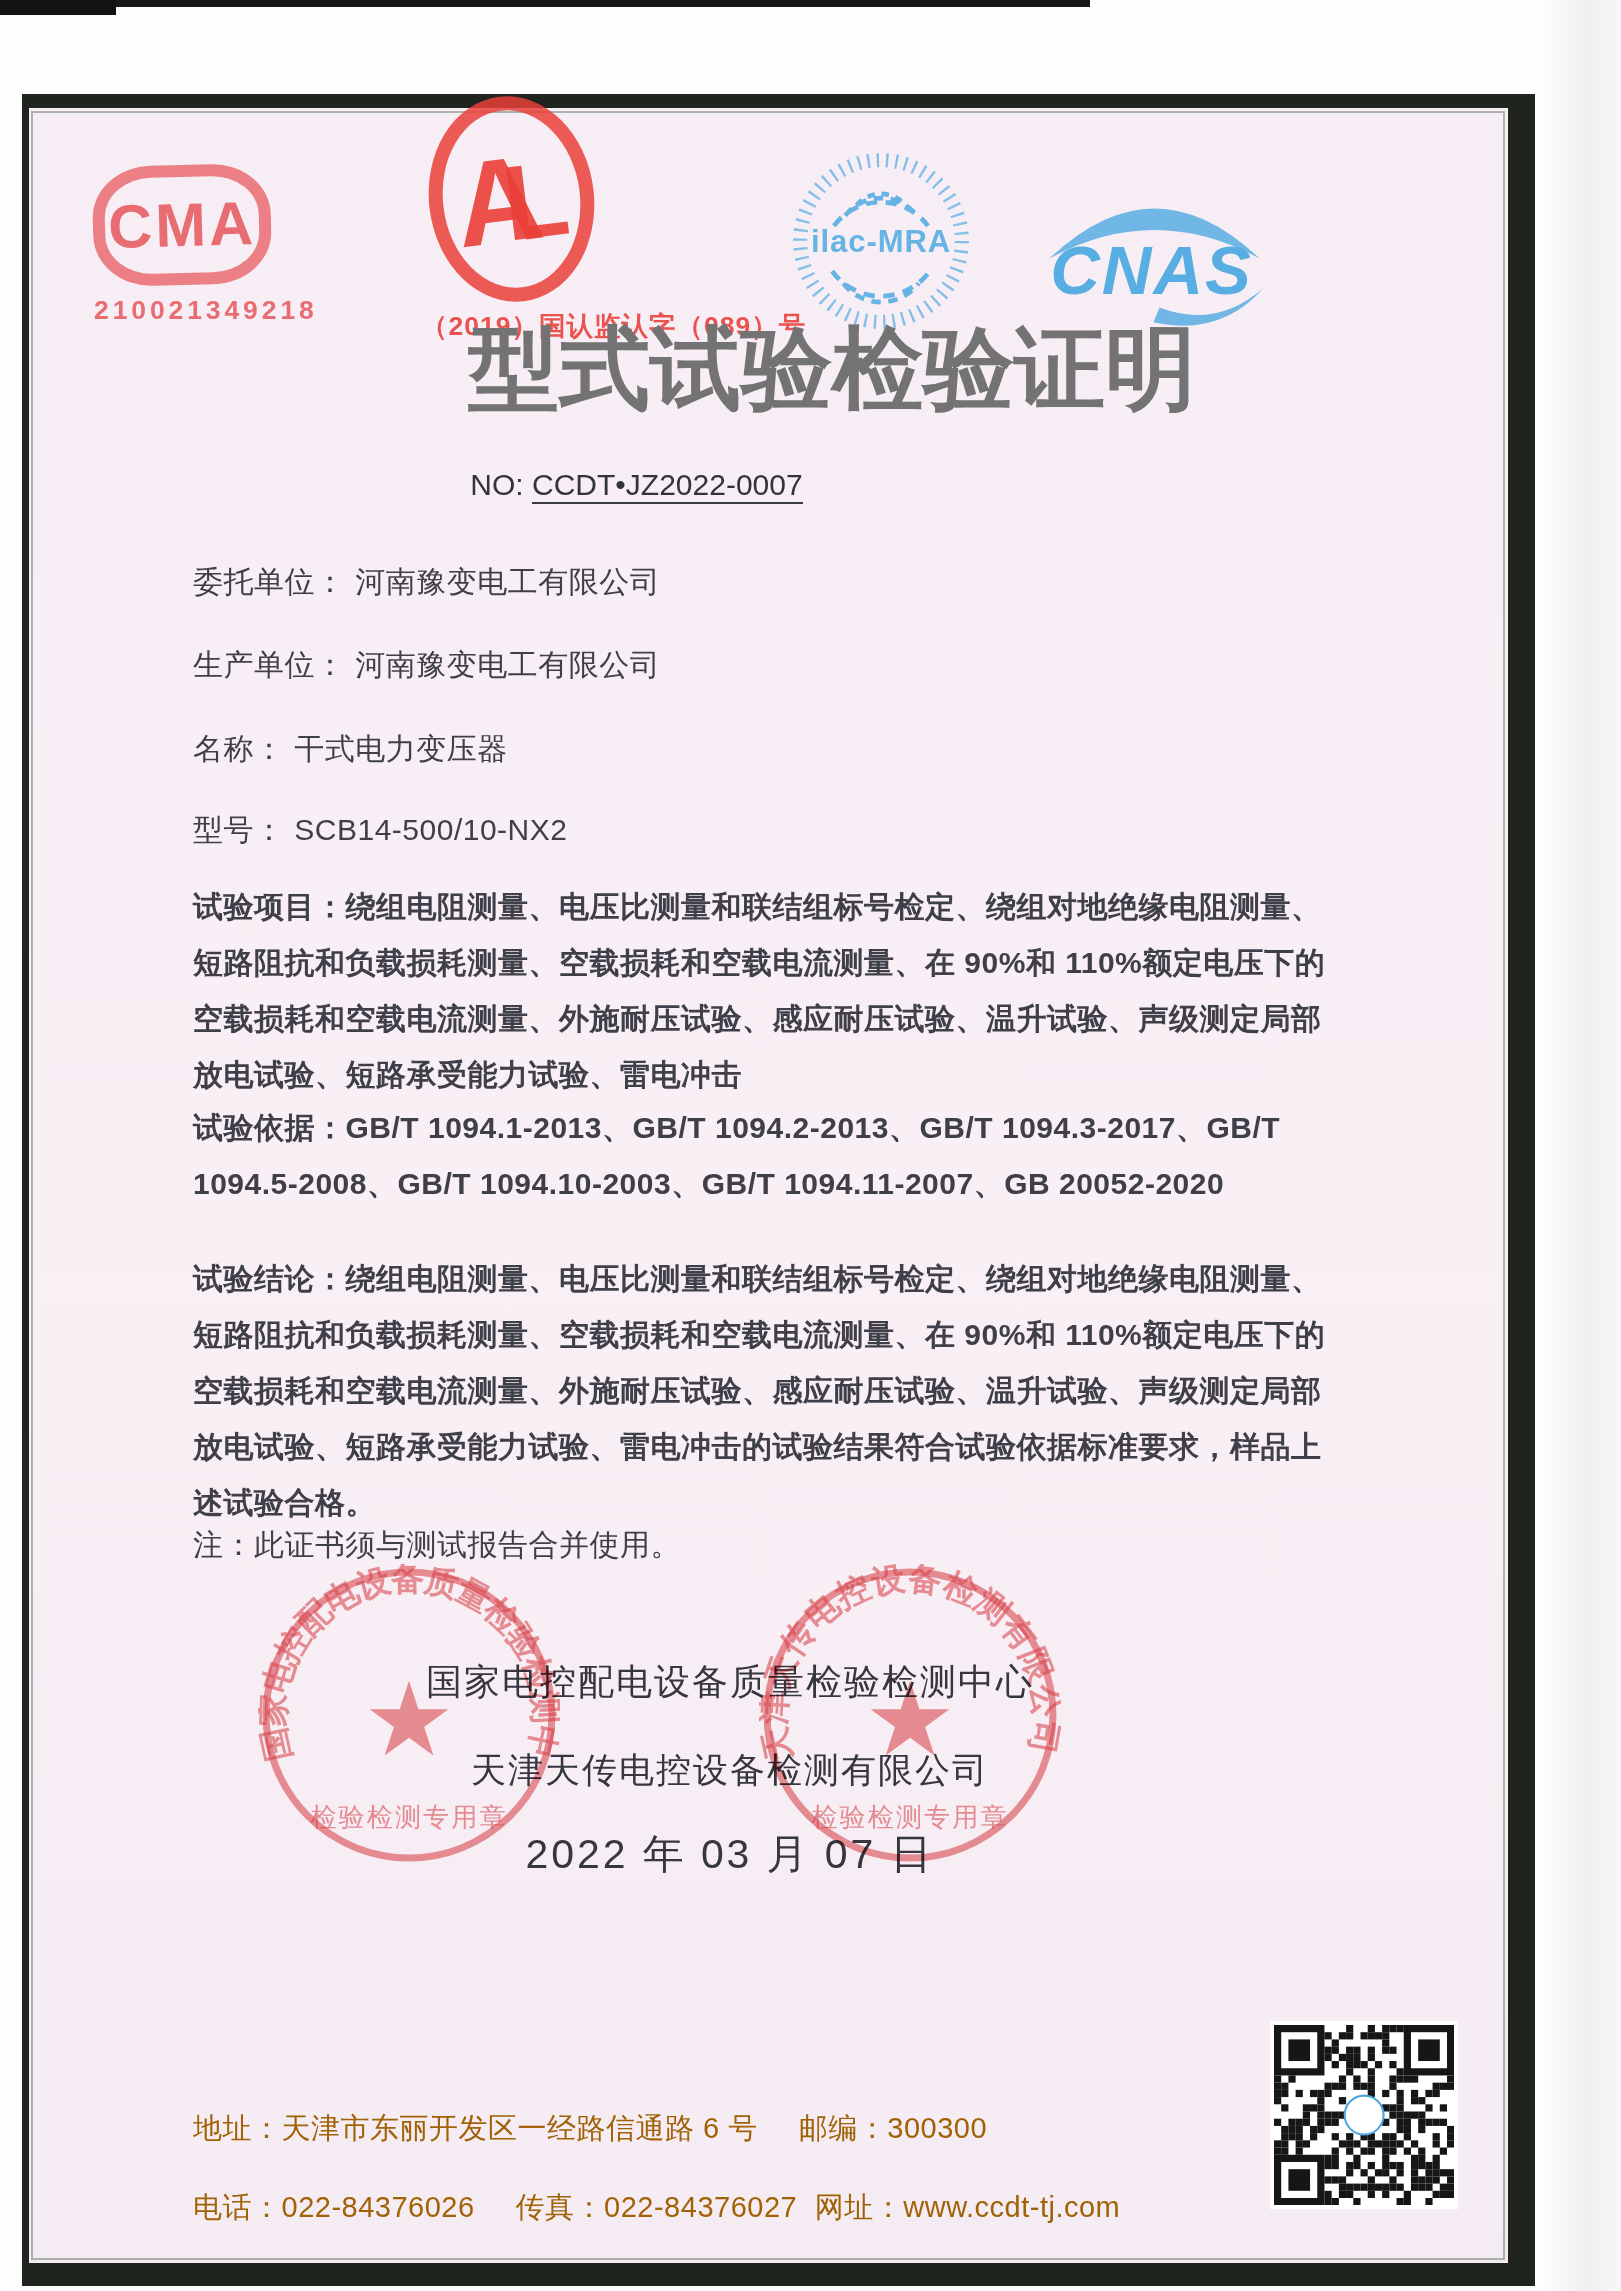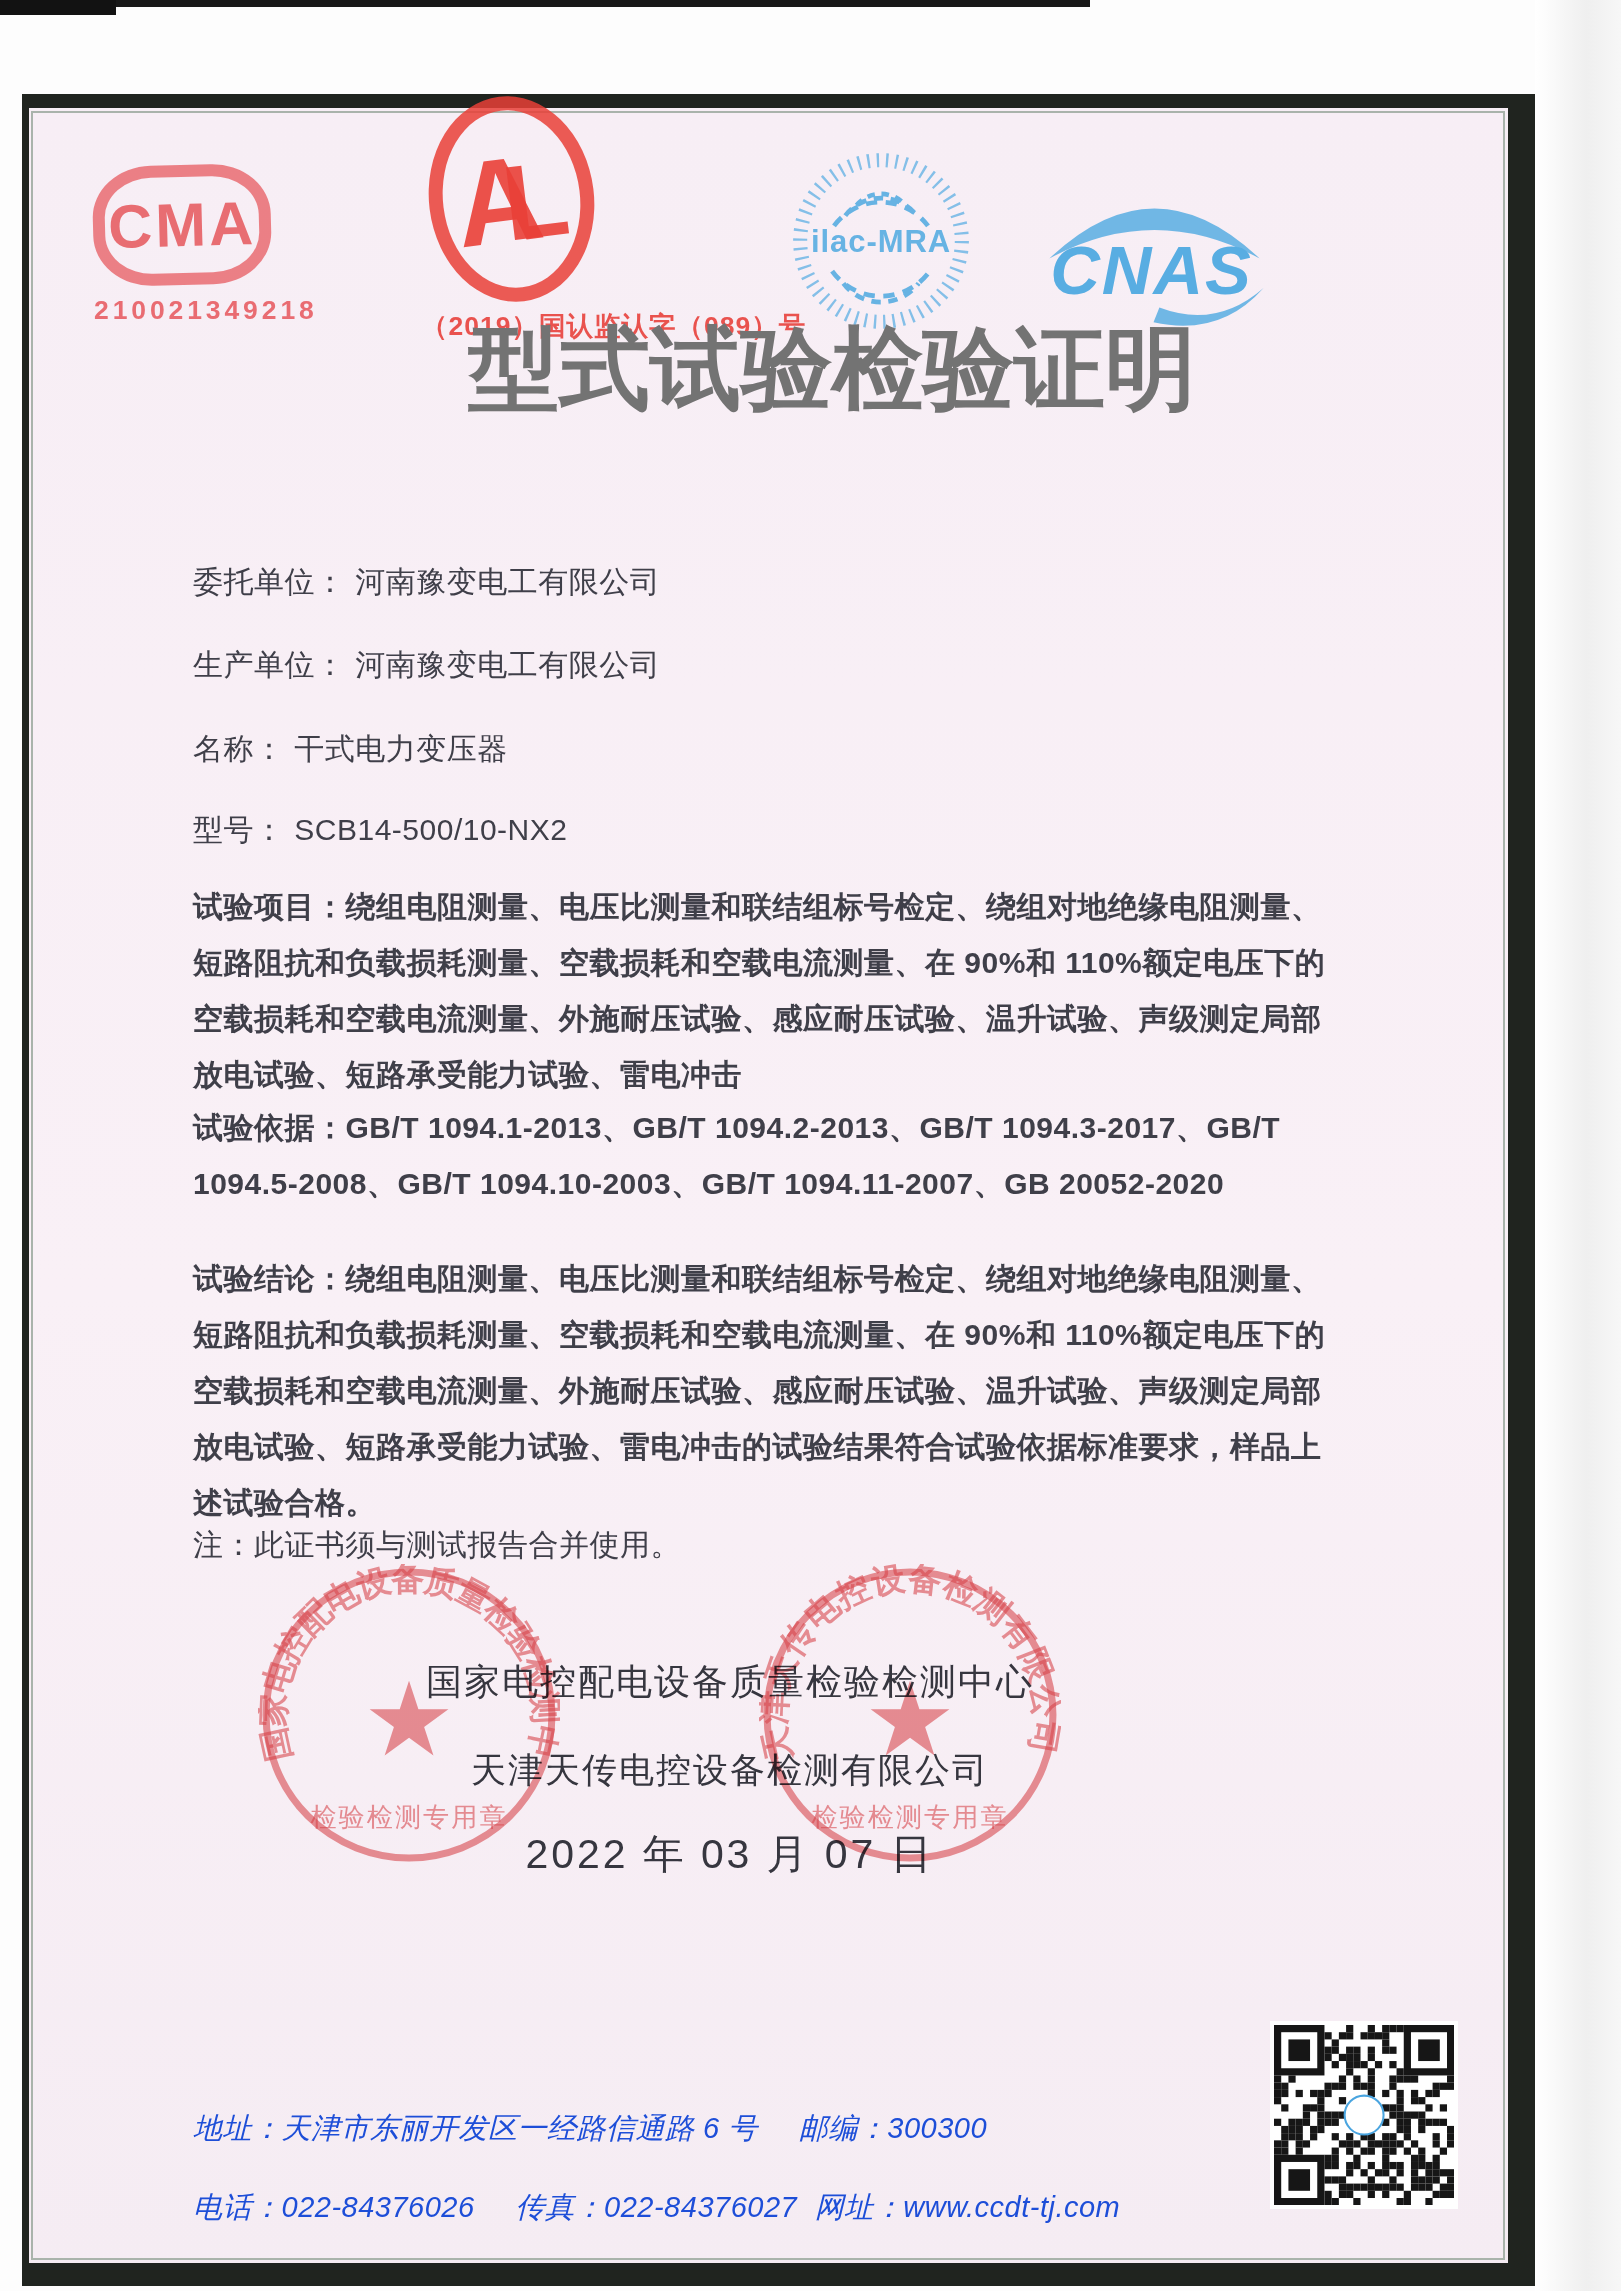--- a/index.html
+++ b/index.html
@@ -75,21 +75,21 @@
   
   .seal{position:absolute;width:302px;height:302px;color:rgba(222,70,75,.58);
     mix-blend-mode:multiply;z-index:3;}
   .seal-left{left:258px;top:1564px;}
   .seal-right{left:759px;top:1564px;}
   .seal-ring-text{font-size:33px;font-weight:600;fill:currentColor;}
   .seal-star{font-size:102px;fill:currentColor;text-anchor:middle;}
   .seal-bottom-text{font-size:26px;fill:currentColor;text-anchor:middle;letter-spacing:2px;}
 
   
-  .footer-line{position:absolute;left:193px;font-size:29px;color:#1d4ed8;letter-spacing:0.5px;z-index:2;white-space:nowrap;font-style:italic;}
+  .footer-line{position:absolute;left:193px;font-size:29px;color:#a16207;letter-spacing:0.5px;z-index:2;white-space:nowrap;}
   .footer-1{top:2109px;} .footer-2{top:2188px;}
   .footer-line .gap{display:inline-block;width:41px;}
   .footer-line .gap-s{display:inline-block;width:17.6px;}
 
   .qr{position:absolute;left:1270px;top:2021px;width:188px;height:188px;background:#ffffff;
     padding:3.9px;box-sizing:border-box;z-index:2;}
   .qr svg{width:100%;height:100%;display:block;}
 </style>
 </head>
 <body>
@@ -124,20 +124,24 @@
   </svg>
 
   <svg class="stamp-cnas" viewBox="0 0 230 170">
     <path d="M8,86 Q115,-16 222,86 Q115,28 8,86 Z" fill="#58ade2" opacity=".85"></path>
     <text x="112" y="122" class="cnas-text">CNAS</text>
     <path d="M120,136 Q178,158 226,116 Q182,166 114,151 Z" fill="#58ade2" opacity=".85"></path>
   </svg>
 
 
   <div class="title">型式试验检验证明</div>
+  <div class="no-line">
+    <span>NO:</span>
+    <span class="cert-no">CCDT•JZ2022-0007</span>
+  </div>
 
   <div class="field row-client">
     <span class="label">委托单位：</span><span>河南豫变电工有限公司</span>
   </div>
   <div class="field row-manu">
     <span class="label">生产单位：</span><span>河南豫变电工有限公司</span>
   </div>
   <div class="field row-name">
     <span class="label">名称：</span><span>干式电力变压器</span>
   </div>

